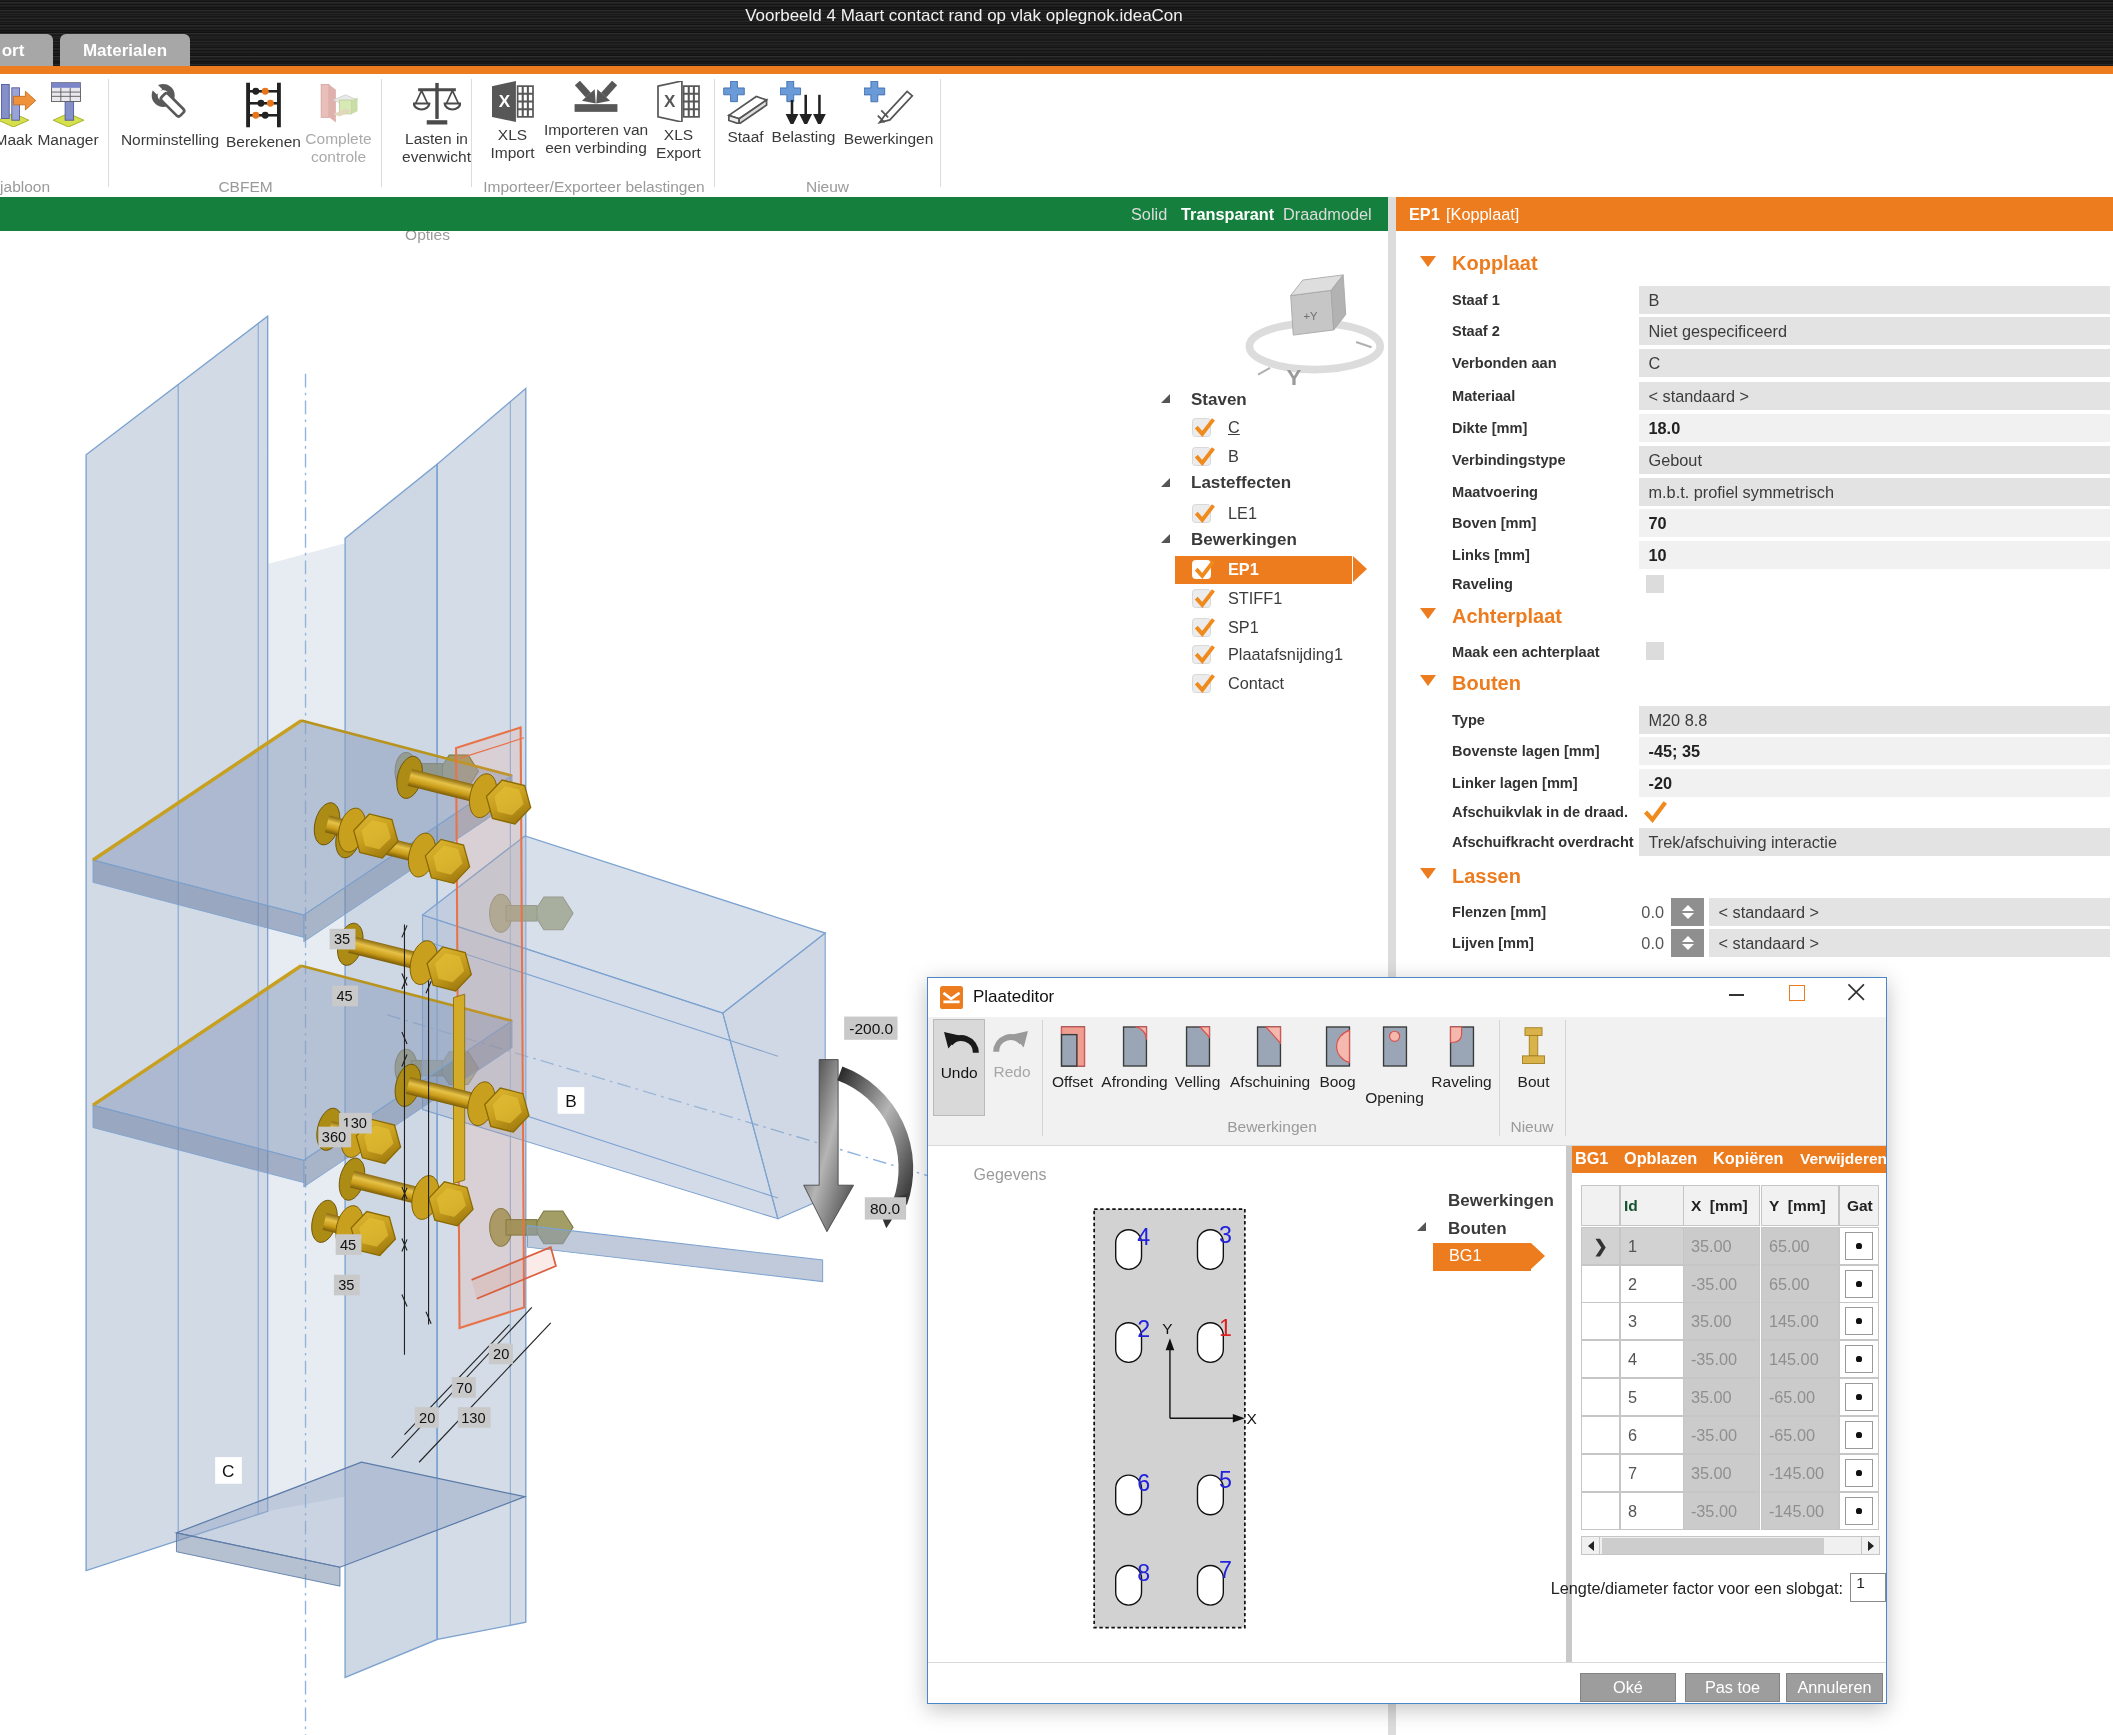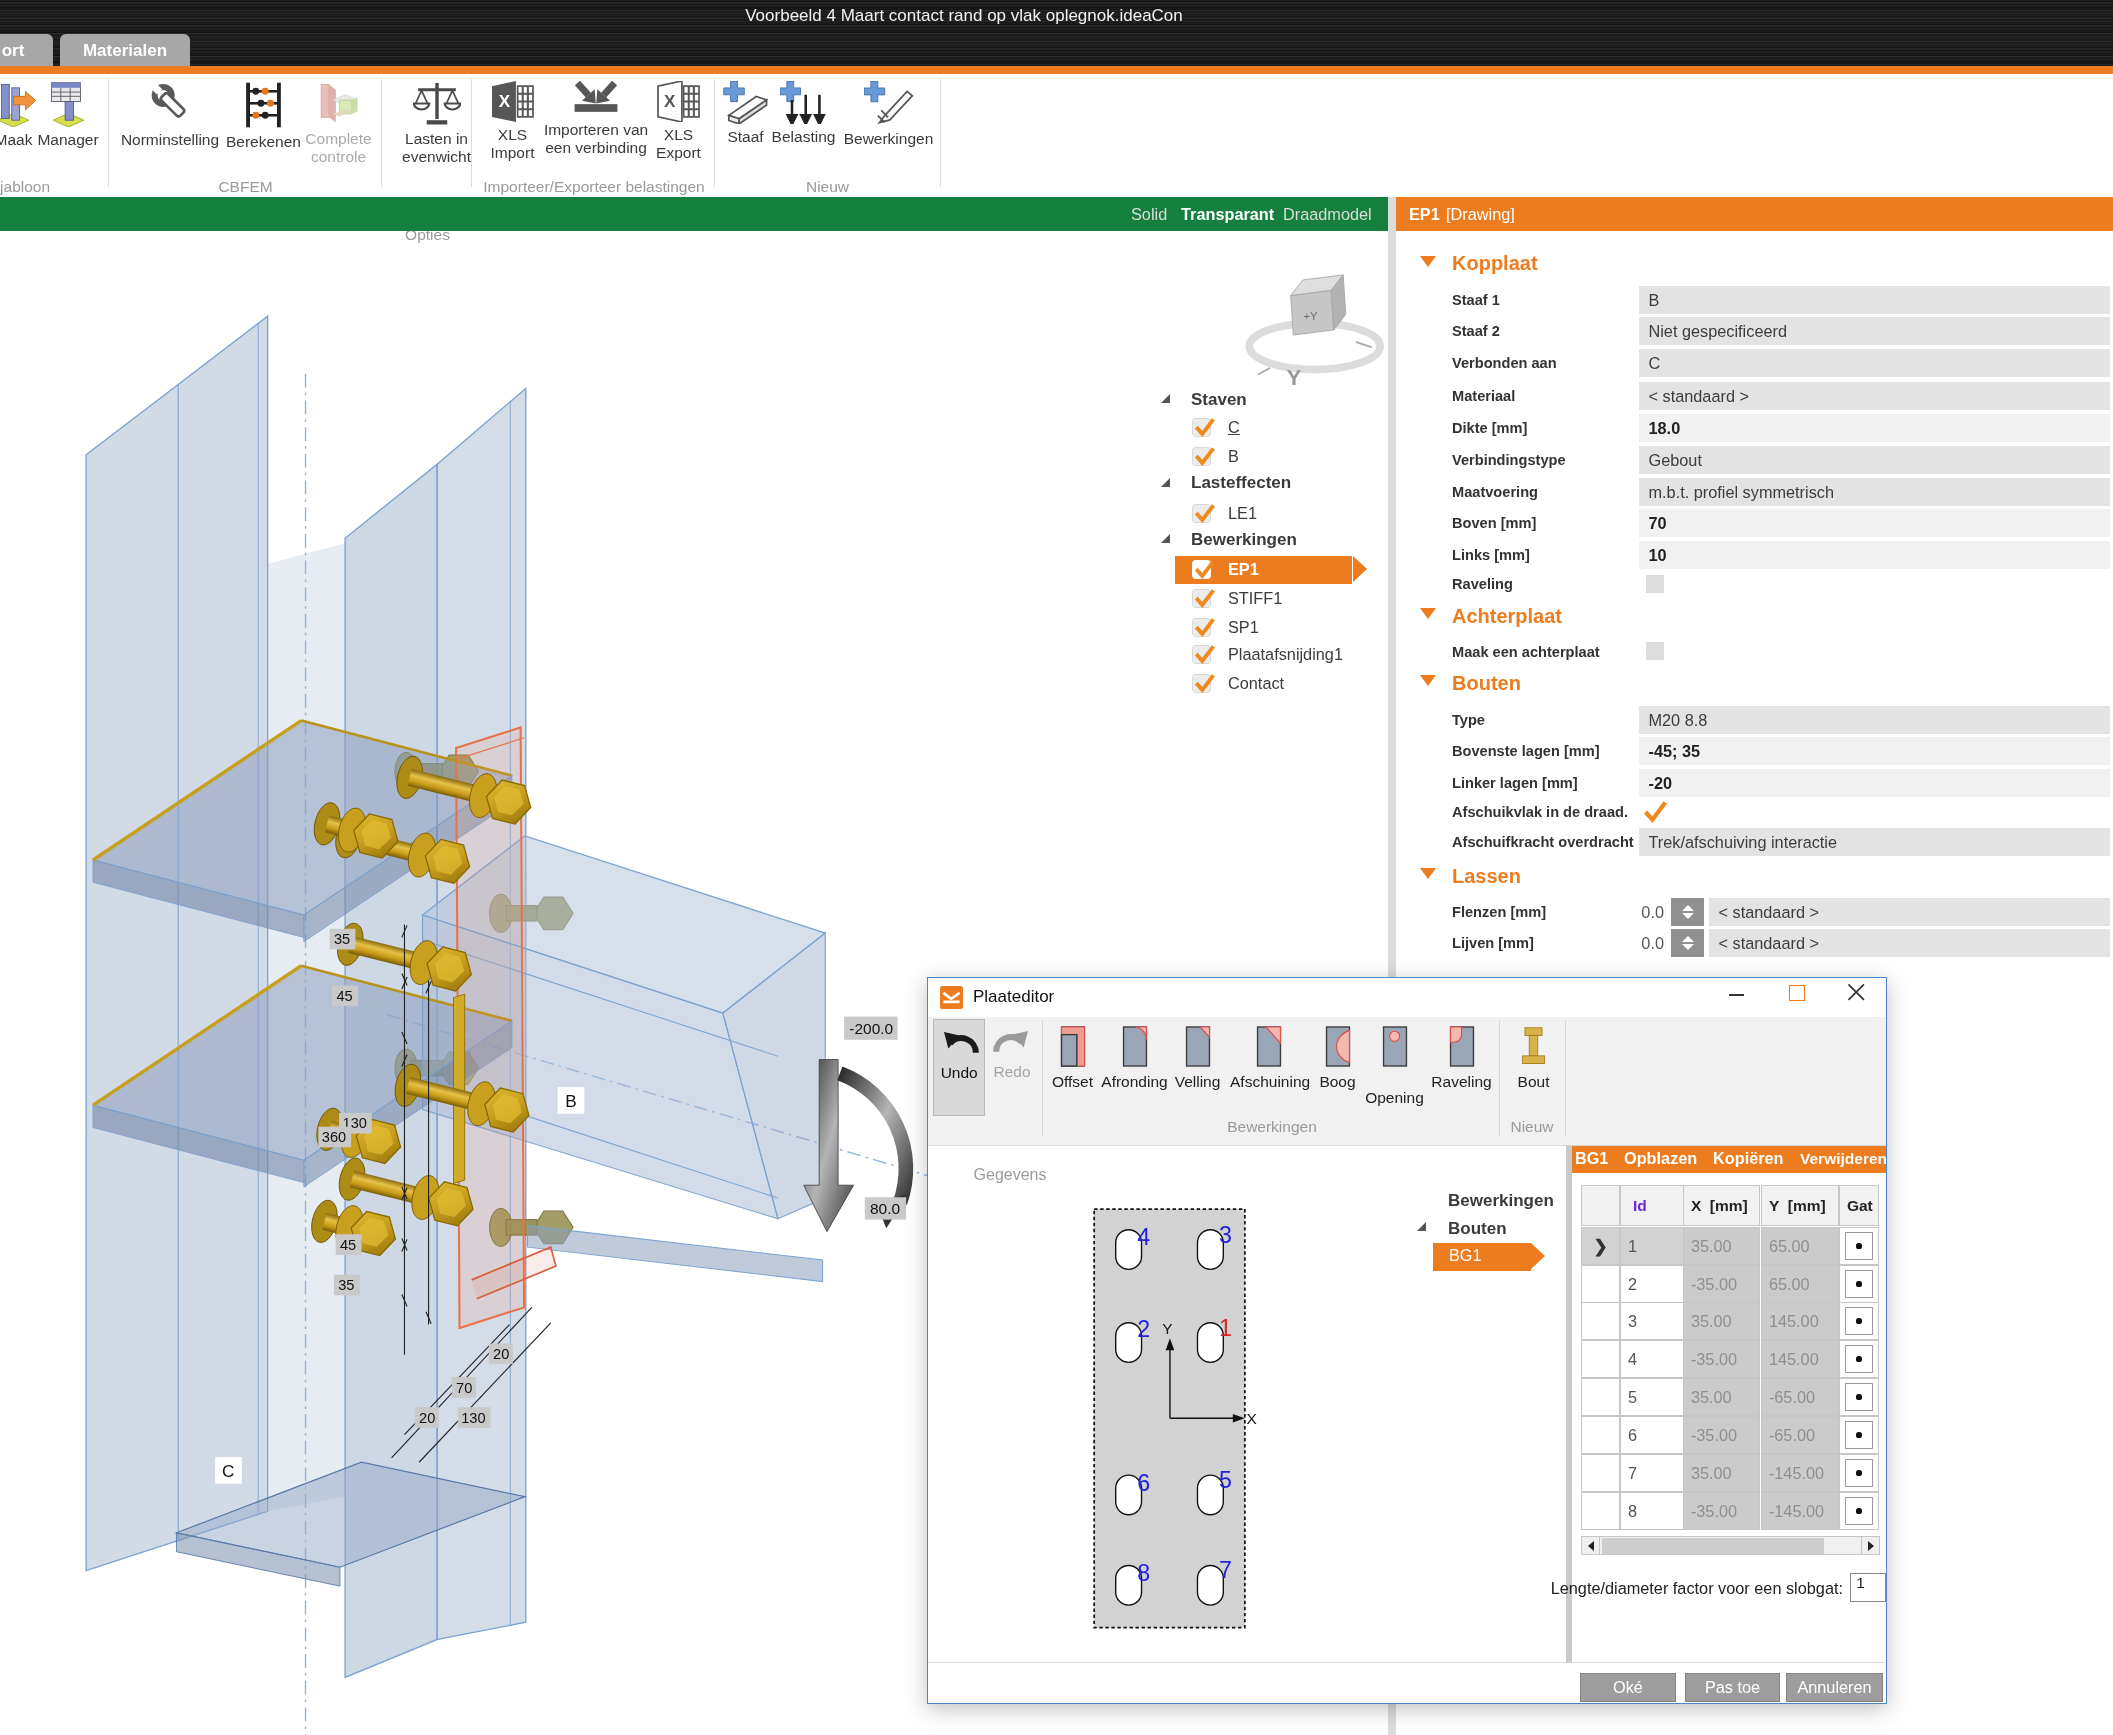--- a/index.html
+++ b/index.html
@@ -426,21 +426,21 @@
 <polygon points="1500,344 1547,338 1550,384 1503,390" fill="#c6c6c6" stroke="#a5a5a5"></polygon>
 <polygon points="1500,344 1514,326 1561,320 1547,338" fill="#dedede" stroke="#a5a5a5"></polygon>
 <polygon points="1547,338 1561,320 1564,366 1550,384" fill="#b2b2b2" stroke="#a5a5a5"></polygon>
 <text x="1515" y="372" font-family="Liberation Sans" font-size="13" fill="#707070">+Y</text>
 <text x="1495" y="448" font-family="Liberation Sans" font-size="26" fill="#9a9a9a" font-weight="bold">Y</text>
 <path d="M1576 398 l18 6 M1476 428 l-14 8" stroke="#b0b0b0" stroke-width="2.4" fill="none"></path>
 </g>
 </svg>
 <div id="phead" class="ab">
     <b class="ab" style="left:13px;top:7.7px;">EP1</b>
-    <span class="ab" style="left:50px;top:7.7px;">[Drawing]</span>
+    <span class="ab" style="left:50px;top:7.7px;">[Kopplaat]</span>
   </div>
 
 <div class="tri ab" style="top:256px"></div>
 <div class="sect ab" style="top:252px">Kopplaat</div>
 <div class="plbl ab" style="top:286px">Staaf 1</div>
 <div class="pval cc ab" style="top:286px">B</div>
 <div class="plbl ab" style="top:317px">Staaf 2</div>
 <div class="pval cc ab" style="top:317px">Niet gespecificeerd</div>
 <div class="plbl ab" style="top:349px">Verbonden aan</div>
 <div class="pval cc ab" style="top:349px">C</div>
@@ -662,21 +662,21 @@
 <div class="ab" style="left:638px;top:168px;width:6px;height:516px;background:#c9c9c9;"></div>
 
 <b class="ab" style="left:520px;top:213px;font-size:17px;color:#3a3a3a;">Bewerkingen</b>
 <div class="ab" style="left:489px;top:244px;width:0;height:0;border-left:9.5px solid transparent;border-bottom:9.5px solid #555;"></div>
 <b class="ab" style="left:520px;top:241px;font-size:17px;color:#3a3a3a;">Bouten</b>
 <div class="ab" style="left:505px;top:265px;width:98px;height:27.5px;background:#ED7C1F;"></div>
 <div class="ab" style="left:603px;top:265px;width:0;height:0;border-top:13.8px solid transparent;border-bottom:13.8px solid transparent;border-left:14.6px solid #ED7C1F;"></div>
 <span class="ab" style="left:521px;top:268px;font-size:16.3px;color:#fff;">BG1</span>
 
 <div class="ab" style="left:653px;top:207px;width:39px;height:41px;background:#f1f1f1;border:0.9px solid #c6c6c6;box-sizing:border-box;font-weight:bold;font-size:15.5px;color:#222;display:flex;align-items:center;padding-left:6.9px;"></div>
-<div class="ab" style="left:692px;top:207px;width:64px;height:41px;background:#f1f1f1;border:0.9px solid #c6c6c6;box-sizing:border-box;font-weight:bold;font-size:15.5px;color:#6d28d9;display:flex;align-items:center;padding-left:12px;">Id</div>
+<div class="ab" style="left:692px;top:207px;width:64px;height:41px;background:#f1f1f1;border:0.9px solid #c6c6c6;box-sizing:border-box;font-weight:bold;font-size:15.5px;color:#14532d;display:flex;align-items:center;padding-left:3px;">Id</div>
 <div class="ab" style="left:755px;top:207px;width:77px;height:41px;background:#f1f1f1;border:0.9px solid #c6c6c6;box-sizing:border-box;font-weight:bold;font-size:15.5px;color:#222;display:flex;align-items:center;padding-left:6.9px;">X&nbsp; [mm]</div>
 <div class="ab" style="left:833px;top:207px;width:78px;height:41px;background:#f1f1f1;border:0.9px solid #c6c6c6;box-sizing:border-box;font-weight:bold;font-size:15.5px;color:#222;display:flex;align-items:center;padding-left:6.9px;">Y&nbsp; [mm]</div>
 <div class="ab" style="left:911px;top:207px;width:40px;height:41px;background:#f1f1f1;border:0.9px solid #c6c6c6;box-sizing:border-box;font-weight:bold;font-size:15.5px;color:#222;display:flex;align-items:center;padding-left:6.9px;">Gat</div>
 <div class="ab" style="left:653px;top:249px;width:39px;height:38px;border:0.9px solid #c6c6c6;box-sizing:border-box;font-size:16.3px;display:flex;align-items:center;background:#d2d2d2;justify-content:center;">
       <span style="font-size:17px;color:#333;font-weight:bold;">❯</span>
     </div>
 <div class="ab" style="left:692px;top:249px;width:64px;height:38px;border:0.9px solid #c6c6c6;box-sizing:border-box;font-size:16.3px;display:flex;align-items:center;background:#d2d2d2;color:#555;padding-left:6.9px;">1</div>
 <div class="ab" style="left:755px;top:249px;width:77px;height:38px;border:0.9px solid #c6c6c6;box-sizing:border-box;font-size:16.3px;display:flex;align-items:center;background:#cbcbcb;color:#8f8f8f;padding-left:6.9px;">35.00</div>
 <div class="ab" style="left:833px;top:249px;width:78px;height:38px;border:0.9px solid #c6c6c6;box-sizing:border-box;font-size:16.3px;display:flex;align-items:center;background:#cbcbcb;color:#8f8f8f;padding-left:6.9px;">65.00</div>
 <div class="ab" style="left:911px;top:249px;width:40px;height:38px;border:0.9px solid #c6c6c6;box-sizing:border-box;font-size:16.3px;display:flex;align-items:center;background:#fff;">

